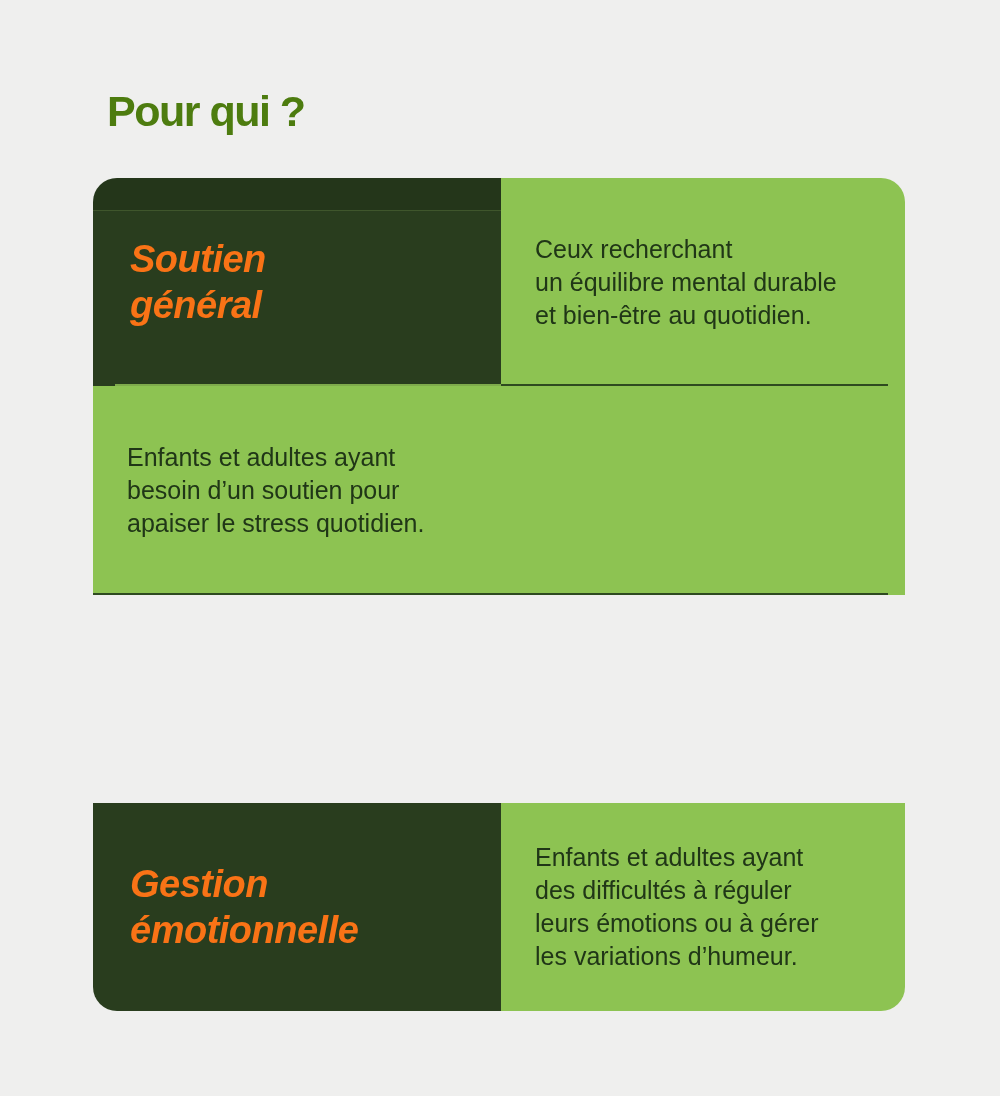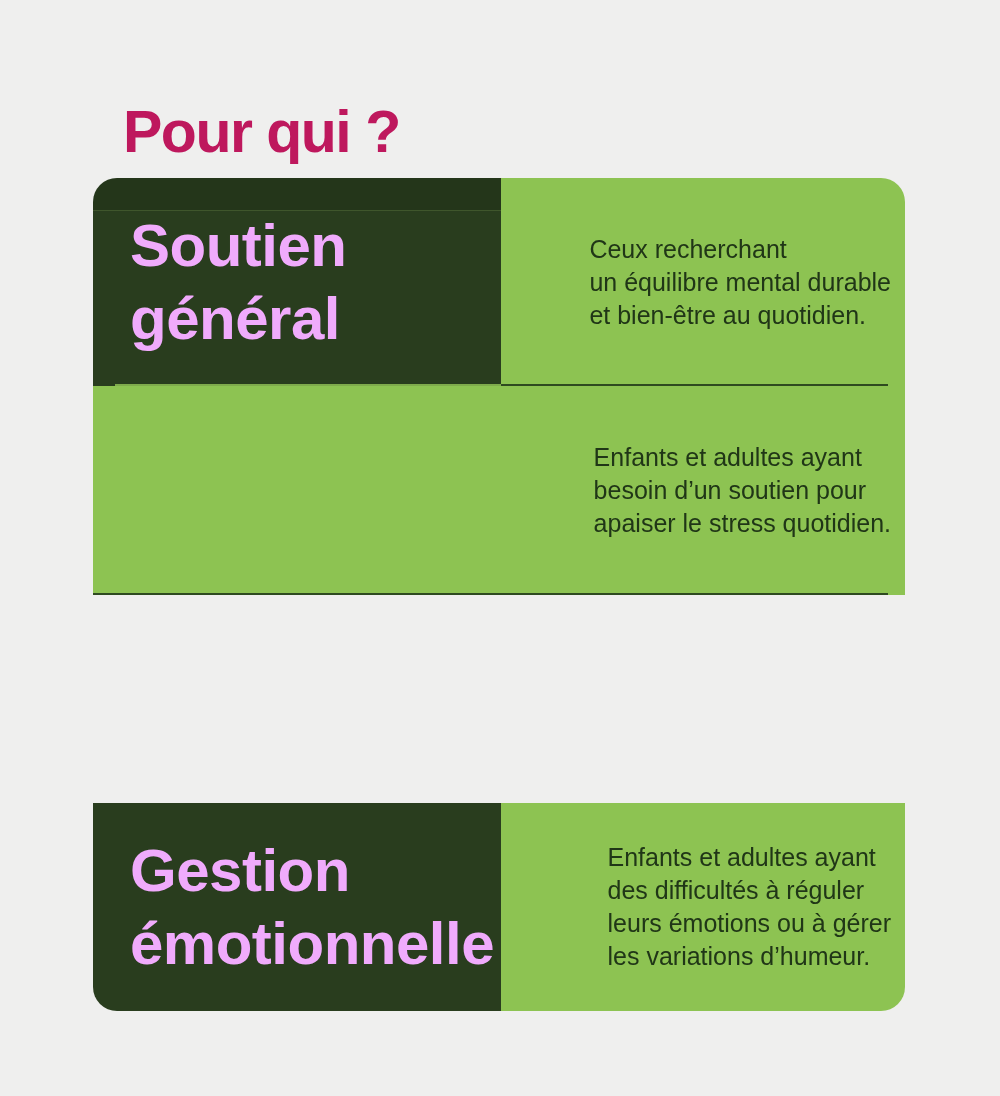--- a/index.html
+++ b/index.html
@@ -13,26 +13,25 @@
     background: #efefee;
     font-family: "Liberation Sans", sans-serif;
     position: relative;
     overflow: hidden;
   }
 
   .page-title {
     position: absolute;
     left: 107px;
     top: 58px;
-    font-size: 59px;
+    font-size: 43px;
     font-weight: 700;
     letter-spacing: -1.5px;
-    color: #be185d;
+    color: #4d7c0f;
     white-space: nowrap;
-    margin-left: 16px;
   }
 
   .card {
     position: absolute;
     left: 93px;
     top: 178px;
     width: 812px;
     height: 833px;
     border-radius: 24px;
     overflow: hidden;
@@ -60,21 +59,20 @@
 
   .cell-right {
     flex: 1 1 auto;
     background: #8dc352;
     display: flex;
     align-items: center;
     box-sizing: border-box;
     padding-left: 34px;
     padding-right: 14px;
     position: relative;
-    justify-content: flex-end;
   }
 
   
   .row:first-child .cell-left::before {
     content: "";
     position: absolute;
     top: 0; left: 0; right: 0;
     height: 32px;
     background: rgba(0,0,0,0.10);
     border-bottom: 1px solid rgba(160,200,110,0.22);
@@ -97,26 +95,27 @@
     content: "";
     position: absolute;
     left: 0;
     right: 17px;
     bottom: 0;
     height: 2px;
     background: #2e4a20;
   }
 
   .row-heading {
-    font-size: 60px;
+    font-size: 38px;
     font-weight: 700;
     line-height: 1.22;
     letter-spacing: -0.5px;
-    color: #f0abfc;
+    color: #f97316;
     white-space: pre-line;
+    font-style: italic;
   }
 
   .row-description {
     font-size: 25px;
     font-weight: 400;
     line-height: 1.32;
     color: #203617;
     white-space: pre-line;
   }
 </style>

